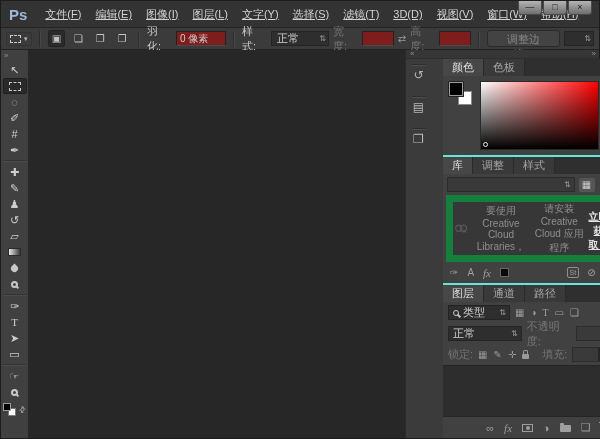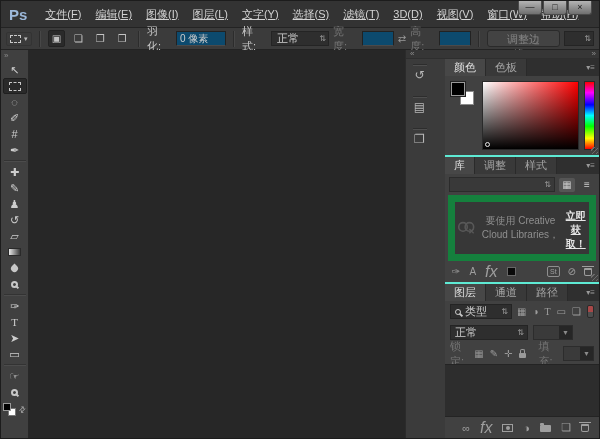--- a/index.html
+++ b/index.html
@@ -20,21 +20,21 @@
     border:1px solid #4a4a4a; border-top:none; border-radius:0 0 3px 3px; }
 
   
   .optionsbar { height:22px; background:#3b3b3b; border-bottom:1px solid #232323; display:flex; align-items:center; padding:0 5px; gap:4px; flex:0 0 auto; }
   .sep { width:0; height:16px; border-left:1px solid #2c2c2c; border-right:1px solid #474747; margin:0 3px; }
   .preset { display:flex; align-items:center; gap:3px; padding:2px 3px; border:1px solid #333; border-radius:2px; }
   .tiny-arrow { font-size:7px; color:#bbb; }
   .mode-btn { width:18px; height:17px; display:flex; align-items:center; justify-content:center; color:#c4c4c4; font-size:10px; border-radius:2px; }
   .mode-btn.active { background:#2a2a2a; border:1px solid #222; }
   .opt-label { color:#c9c9c9; }
-  .opt-input { background:#0c4a6e; border:1px solid #222; border-bottom-color:#4a4a4a; height:15px; color:#ccc; font-size:10px; padding:0 3px; font-family:inherit; }
+  .opt-input { background:#7f1d1d; border:1px solid #222; border-bottom-color:#4a4a4a; height:15px; color:#ccc; font-size:10px; padding:0 3px; font-family:inherit; }
   .opt-select { background:#2e2e2e; border:1px solid #242424; height:15px; display:flex; align-items:center; padding:0 2px 0 5px; gap:5px; min-width:58px; justify-content:space-between; }
   .sel-arr { font-size:8px; color:#999; }
   .chk { display:flex; align-items:center; gap:4px; }
   .checkbox { width:9px; height:9px; background:#2e2e2e; border:1px solid #242424; display:inline-block; }
   .opt-btn { background:#434343; border:1px solid #2a2a2a; border-radius:3px; color:#868686; padding:1px 9px; font-size:11px; font-family:inherit; height:17px; }
   .disabled { color:#757575 !important; }
 
   
   .main { flex:1; display:flex; min-height:0; position:relative; }
 
@@ -85,21 +85,21 @@
 
   
   .lib-row { height:21px; display:flex; align-items:center; gap:4px; padding:0 4px; }
   .lib-select { flex:1; height:15px; background:#393939; border:1px solid #2b2b2b; display:flex; align-items:center; justify-content:flex-end; padding:0 3px; }
   .view-btn { width:16px; height:14px; display:flex; align-items:center; justify-content:center; color:#cfcfcf; font-size:10px; border-radius:2px; }
   .view-btn.active { background:#555; }
   .lib-content { margin:0 3px; background:#373737; border:7px solid #15803d; flex:1; display:flex; align-items:center; justify-content:center; gap:2px; color:#8f8f8f; font-size:10px; text-align:center; }
   .lib-link { color:#e6e6e6; font-weight:bold; font-size:10px; text-decoration:underline; margin-top:4px; }
   .lib-footer { height:21px; display:flex; align-items:center; gap:9px; padding:0 7px; color:#9e9e9e; font-size:10px; }
   .lib-footer .right { margin-left:auto; display:flex; align-items:center; gap:8px; }
-  .fx { font-style:italic; font-family:Liberation Sans, sans-serif; font-size:16px; }
+  .fx { font-style:italic; font-family:Liberation Serif, serif; font-size:11px; }
   .swatch-sq { width:9px; height:9px; background:#0a0a0a; border:1px solid #666; display:inline-block; }
   .st-box { border:1px solid #8e8e8e; border-radius:2px; font-size:7px; padding:0 2px; line-height:9px; }
 
   
   .layers-panel { flex:1; margin-bottom:0; min-height:0; }
   .lyr-row { height:21px; display:flex; align-items:center; gap:5px; padding:0 5px; flex:0 0 auto; }
   .lyr-select { height:15px; background:#2e2e2e; border:1px solid #242424; display:flex; align-items:center; gap:4px; padding:0 3px 0 4px; }
   .filter-icons { display:flex; align-items:center; gap:6px; color:#9c9c9c; font-size:10px; }
   .red-toggle { width:7px; height:13px; border-radius:2px; margin-left:auto; border:1px solid #2a2a2a;
     background:linear-gradient(#a84848 0 55%, #4e4e4e 55%); }
@@ -320,20 +320,21 @@
               <span class="view-btn">≡</span>
             </div>
             <div class="lib-content">
               <svg width="44" height="26" viewBox="0 0 44 26">
                 <circle cx="15" cy="11" r="8" fill="none" stroke="#585858" stroke-width="3"></circle>
                 <circle cx="27" cy="11" r="8" fill="none" stroke="#585858" stroke-width="3"></circle>
                 <line x1="27" y1="15" x2="35" y2="23" stroke="#585858" stroke-width="2.5"></line>
                 <line x1="35" y1="15" x2="27" y2="23" stroke="#585858" stroke-width="2.5"></line>
               </svg>
               <span>要使用 Creative Cloud Libraries，</span>
+              <span>请安装 Creative Cloud 应用程序</span>
               <span class="lib-link">立即获取！</span>
             </div>
             <div class="lib-footer">
               <span>✑</span>
               <span>A</span>
               <span class="fx">fx</span>
               <span class="swatch-sq"></span>
               <span class="right">
                 <span class="st-box">St</span>
                 <span>⊘</span>
@@ -363,20 +364,21 @@
                 <span>▭</span>
                 <span>❏</span>
               </span>
               <span class="red-toggle"></span>
             </div>
             <div class="lyr-row">
               <div class="lyr-select" style="width:78px">
                 <span>正常</span>
                 <span class="sel-arr" style="margin-left:auto">⇅</span>
               </div>
+              <span class="disabled">不透明度:</span>
               <div class="mini-select">
                 <span class="dd-box">▼</span>
               </div>
             </div>
             <div class="lyr-row">
               <span class="disabled">锁定:</span>
               <span class="lock-icons">
                 <span>▦</span>
                 <span>✎</span>
                 <span>✛</span>

